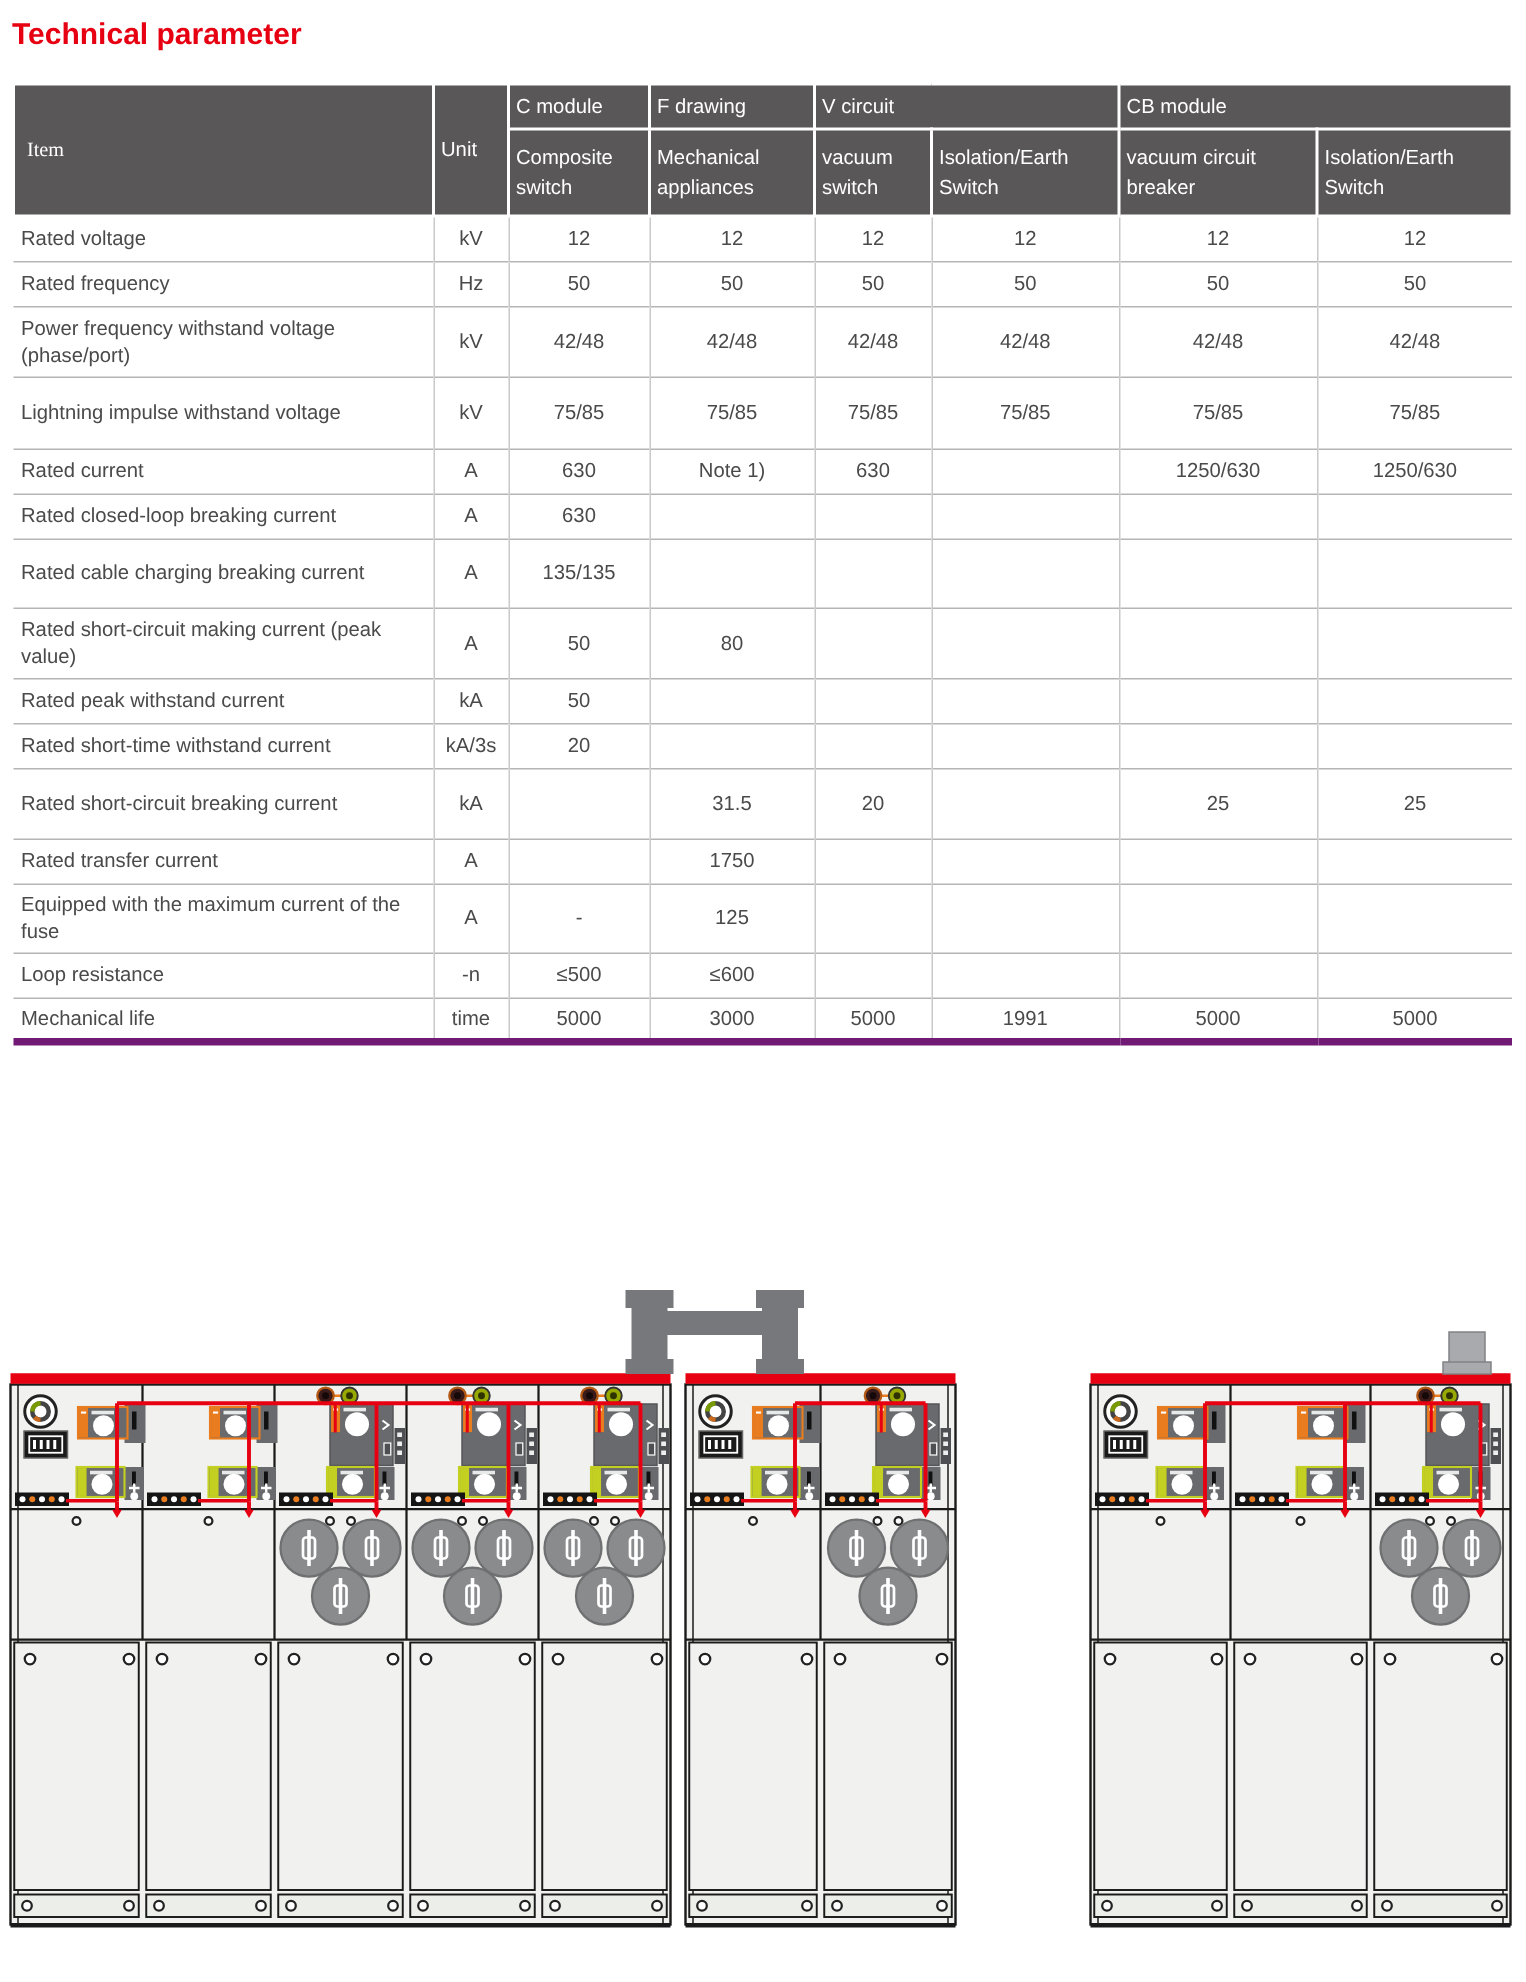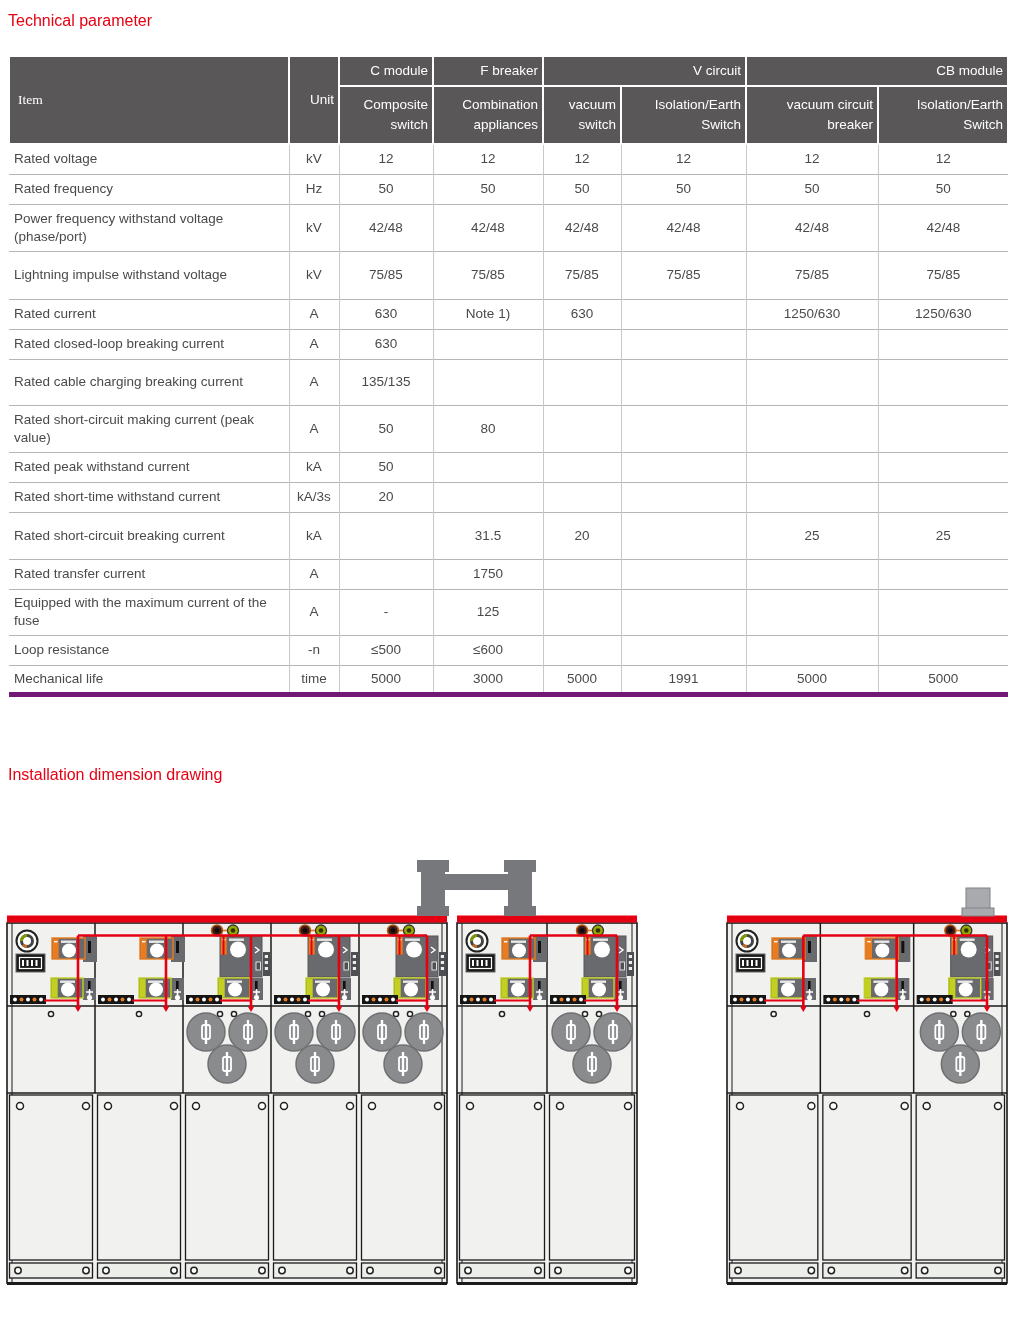--- a/index.html
+++ b/index.html
@@ -1,24 +1,24 @@
 <!DOCTYPE html>
 <html><head>
 <meta charset="utf-8">
 <style>
   html,body{margin:0;padding:0;background:#fff;}
   .page{position:relative;width:1017px;height:1321px;background:#fff;overflow:hidden;
         font-family:"Liberation Sans",sans-serif;color:#4a4a4a;}
-  .title{position:absolute;left:8px;font-size:16px;font-weight:normal;color:#e60012;}
+  .title{position:absolute;left:8px;font-size:20px;font-weight:bold;color:#e60012;}
   .t1{top:12px;}
   .t2{top:766px;}
   .tbl-wrap{position:absolute;left:8px;top:55px;width:1001px;}
   table{border-collapse:collapse;width:1001px;table-layout:fixed;font-size:13.5px;}
   thead th{background:#595757;color:#fff;font-weight:normal;border:2px solid #fff;
-           text-align:right;vertical-align:middle;padding:2px 4px;line-height:1.45;}
+           text-align:left;vertical-align:middle;padding:2px 4px;line-height:1.45;}
   thead tr.g th{height:24px;}
   thead th.sub{height:52px;}
   thead th.ih{text-align:left;padding-left:8px;font-family:Liberation Serif, serif;}
   tbody td{border-top:1px solid #b5b5b5;border-left:1px solid #c9c9c9;
            padding:2px 4px;vertical-align:middle;line-height:1.3;}
   tbody td:first-child{border-left:none;}
   tbody tr:last-child td{border-bottom:5px solid #701a75;}
   td.lbl{text-align:left;padding-left:5px;}
   td.ctr{text-align:center;}
   svg{position:absolute;left:0;top:848px;}
@@ -38,27 +38,27 @@
           <col style="width:78px">
           <col style="width:125px">
           <col style="width:132px">
           <col style="width:130px">
         </colgroup>
         <thead>
           <tr class="g">
             <th class="ih" rowspan="2">Item</th>
             <th rowspan="2">Unit</th>
             <th colspan="1">C module</th>
-            <th colspan="1">F breaker</th>
+            <th colspan="1">F drawing</th>
             <th colspan="2">V circuit</th>
             <th colspan="2">CB module</th>
           </tr>
           <tr>
             <th class="sub">Composite switch</th>
-            <th class="sub">Combination appliances</th>
+            <th class="sub">Mechanical appliances</th>
             <th class="sub">vacuum switch</th>
             <th class="sub">Isolation/Earth Switch</th>
             <th class="sub">vacuum circuit breaker</th>
             <th class="sub">Isolation/Earth Switch</th>
           </tr>
         </thead>
         <tbody>
           <tr style="height:30px">
             <td class="lbl">Rated voltage</td>
             <td class="ctr">kV</td>
@@ -205,21 +205,20 @@
             <td class="ctr">5000</td>
             <td class="ctr">3000</td>
             <td class="ctr">5000</td>
             <td class="ctr">1991</td>
             <td class="ctr">5000</td>
             <td class="ctr">5000</td>
           </tr>
         </tbody>
       </table>
   </div>
-  <div class="title t2">Installation dimension drawing</div>
   <svg width="1017" height="460" viewBox="0 848 1017 460" xmlns="http://www.w3.org/2000/svg">
       <g>
         <rect x="7" y="923" width="440" height="360" fill="#f1f1ef" stroke="#1a1a1a" stroke-width="1.6"></rect>
         <line x1="12" y1="923" x2="12" y2="1283" stroke="#1a1a1a" stroke-width="1"></line>
         <line x1="442" y1="923" x2="442" y2="1283" stroke="#1a1a1a" stroke-width="1"></line>
         <line x1="7" y1="1006" x2="447" y2="1006" stroke="#1a1a1a" stroke-width="1.5"></line>
         <line x1="7" y1="1093" x2="447" y2="1093" stroke="#1a1a1a" stroke-width="1.5"></line>
         <line x1="95" y1="923" x2="95" y2="1093" stroke="#1a1a1a" stroke-width="1.5"></line>
         <line x1="183" y1="923" x2="183" y2="1093" stroke="#1a1a1a" stroke-width="1.5"></line>
         <line x1="271" y1="923" x2="271" y2="1093" stroke="#1a1a1a" stroke-width="1.5"></line>

